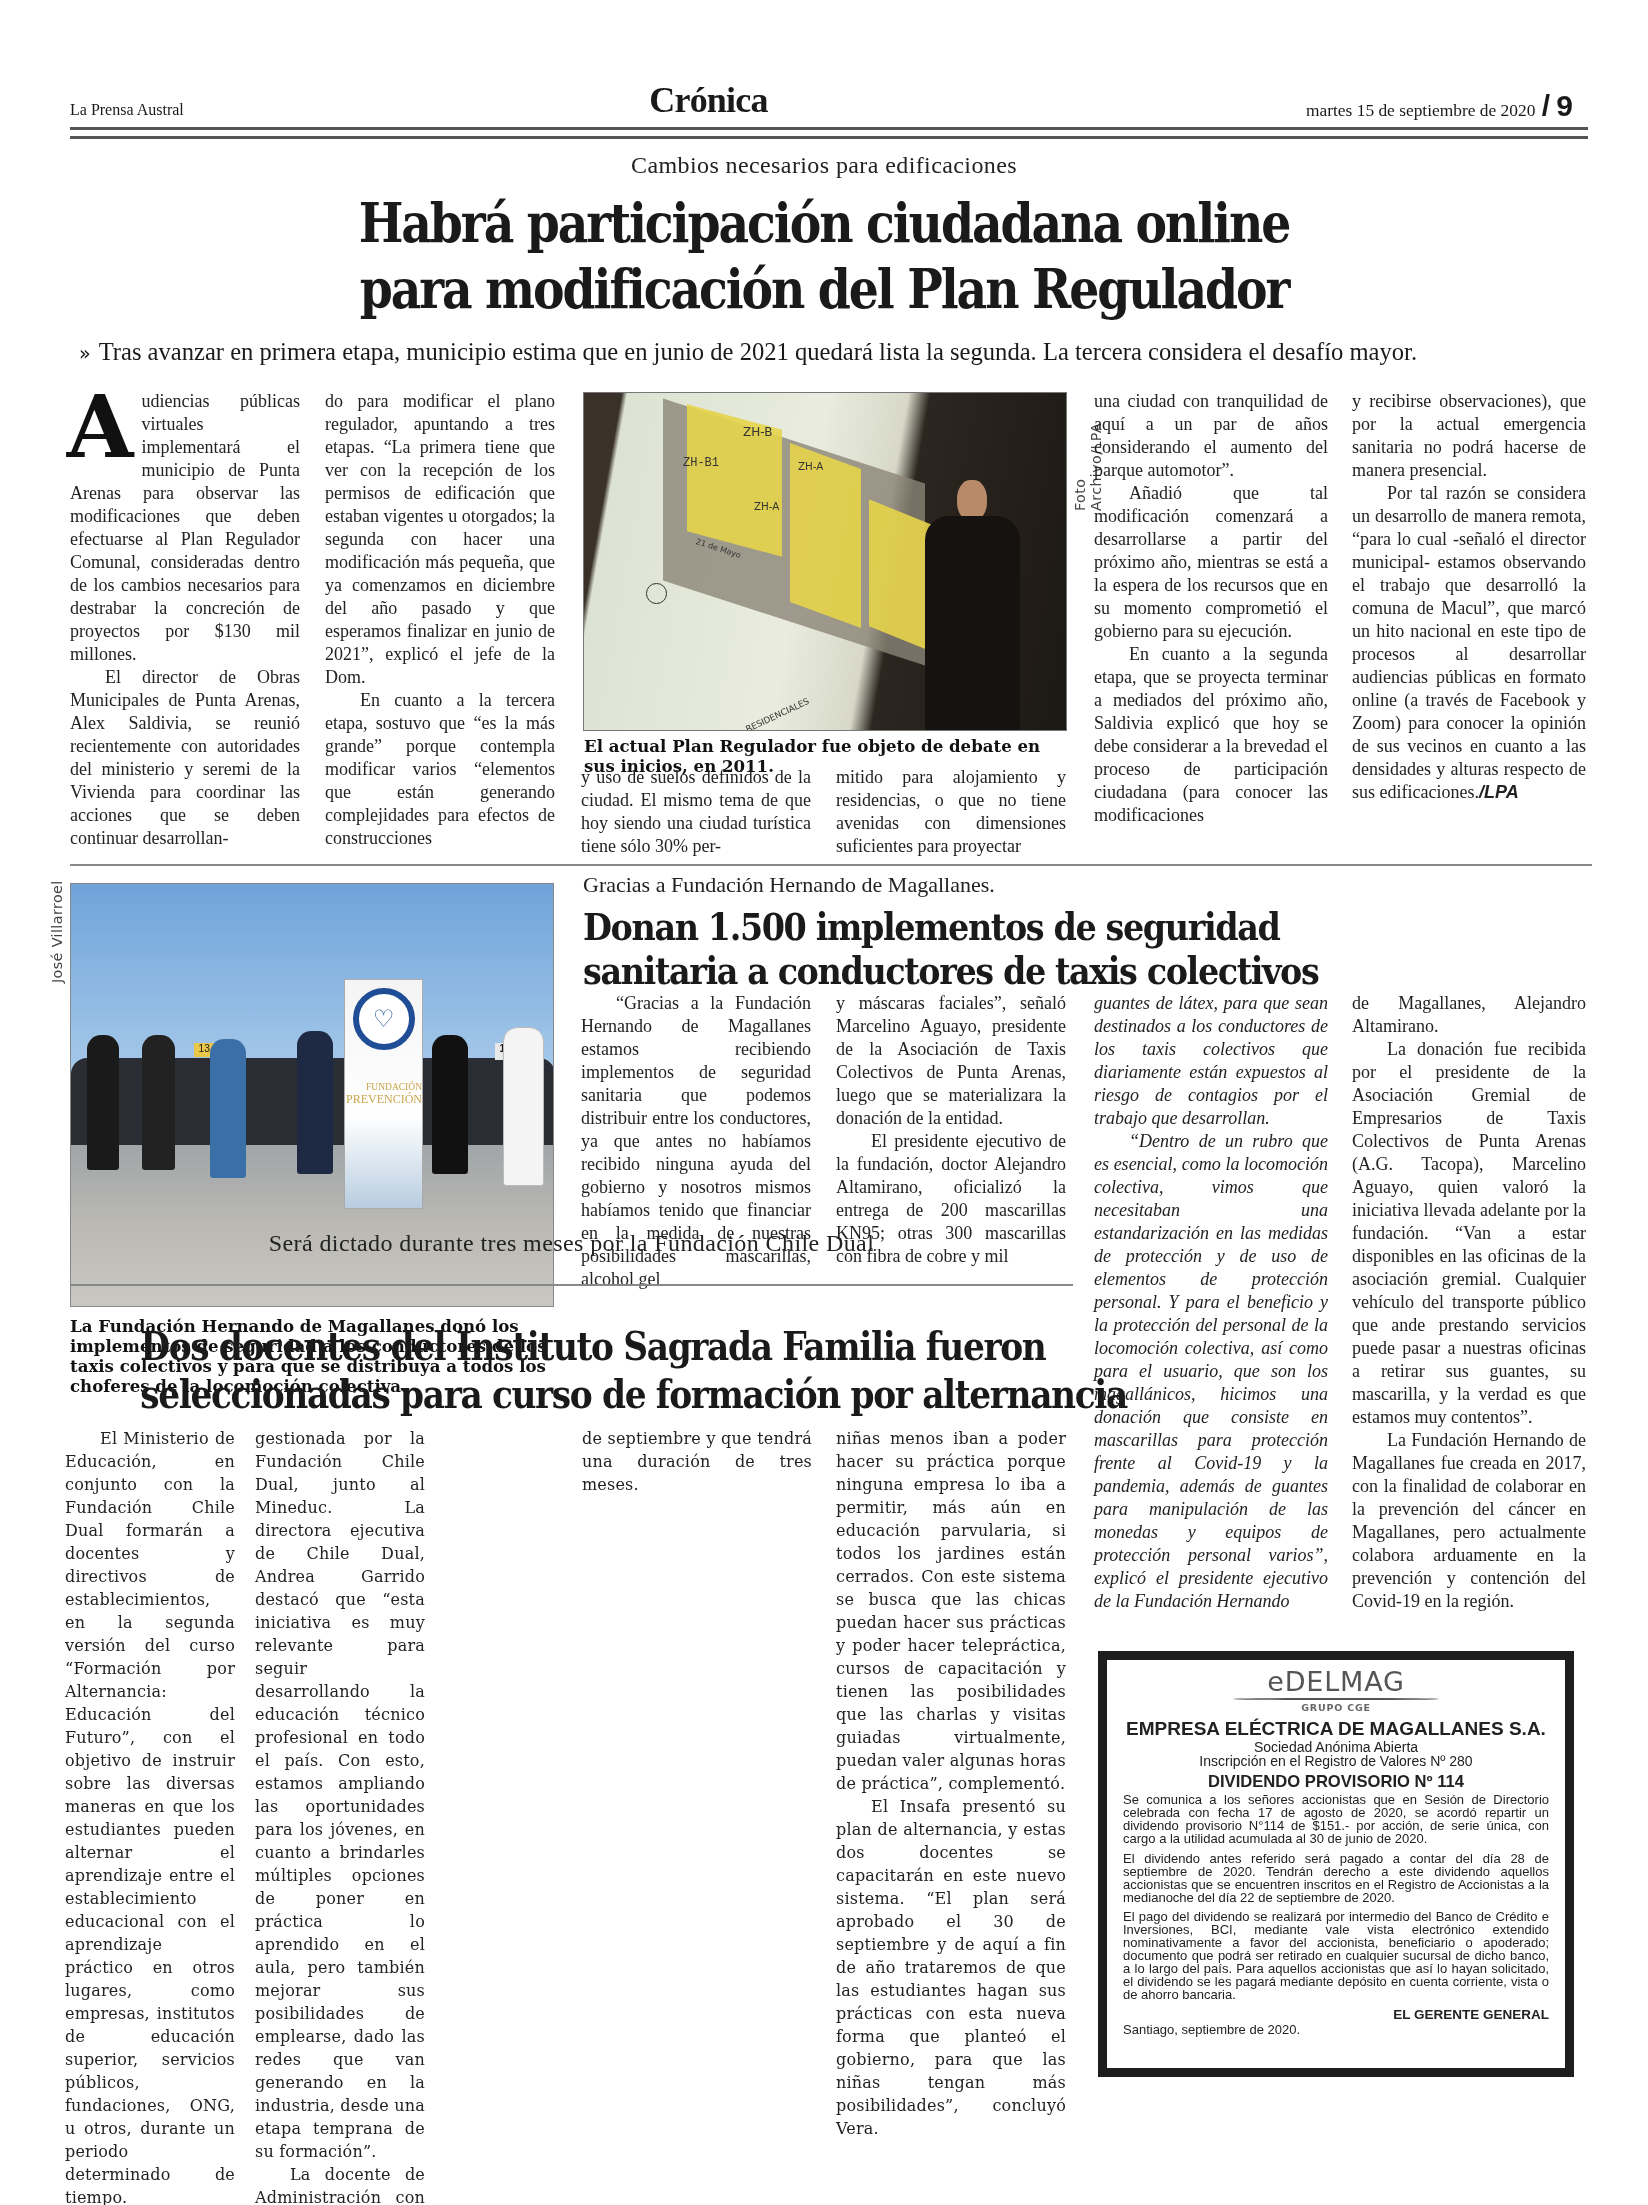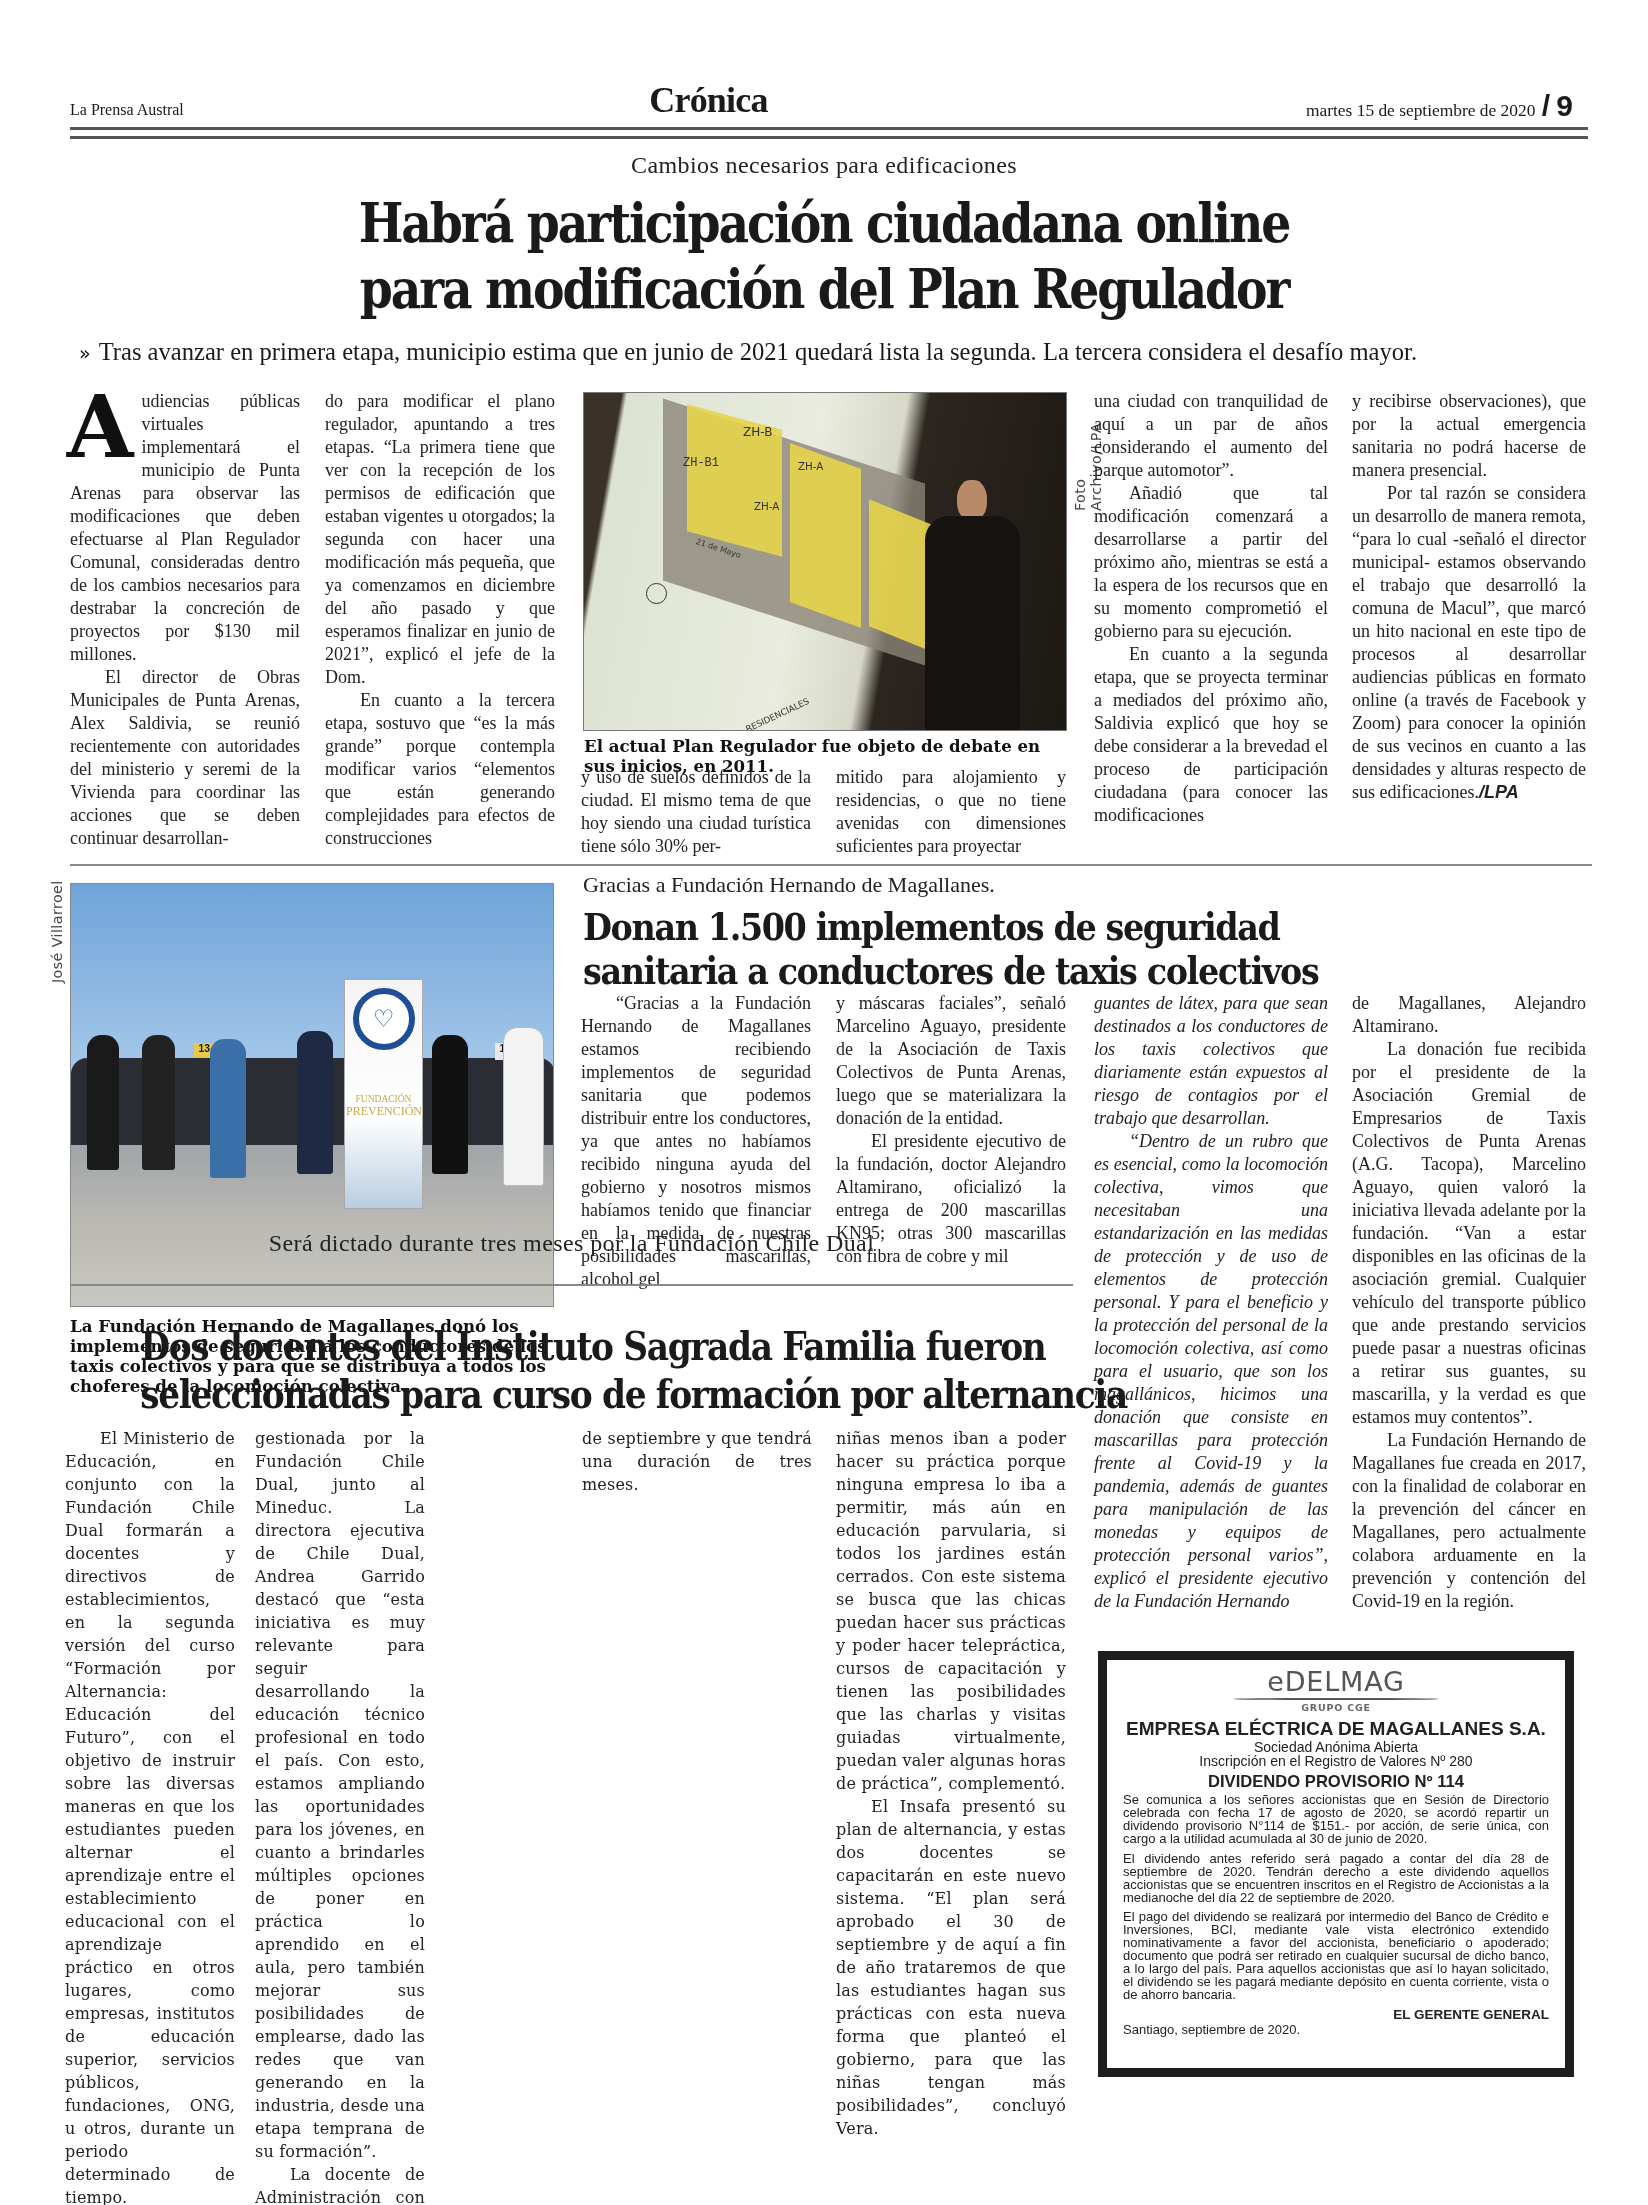--- a/index.html
+++ b/index.html
@@ -121,25 +121,25 @@
 <div class="col" style="left:1352px;top:390px;width:234px;">
   <p class="noind">y recibirse observaciones), que por la actual emergencia sanitaria no podrá hacerse de manera presencial.</p>
   <p><span>Por tal razón se considera un desarrollo de manera remota, “para lo cual -señaló el director municipal- estamos observando el trabajo que desarrolló la comuna de Macul”, que marcó un hito nacional en este tipo de procesos al desarrollar audiencias públicas en formato online (a través de Facebook y Zoom) para conocer la opinión de sus vecinos en cuanto a las densidades y alturas respecto de sus edificaciones.</span><span class="sig">/LPA</span></p>
 </div>
 
 <div class="hr" style="left:70px;top:864px;width:1522px;"></div>
 
 <div class="abs credit-v" style="left:49px;top:880px;height:103px;">José Villarroel</div>
 <div class="abs photo2">
   <div class="abs" style="left:0;top:174px;width:484px;height:87px;background:#2a2d33;border-radius:16px 16px 0 0;"></div>
-  <div class="abs" style="left:123px;top:159px;width:20.6px;height:14.3px;background:#e9c84a;font-family:'Liberation Sans',sans-serif;font-size:10.3px;font-weight:bold;text-align:center;">13</div>
+  <div class="abs" style="left:123px;top:159px;width:20.6px;height:14.3px;background:#e9c84a;font-family:'Liberation Sans',sans-serif;font-size:10.3px;font-weight:normal;text-align:center;">13</div>
   <div class="abs" style="left:424px;top:159px;width:20.6px;height:17.4px;background:#e8e8e8;font-family:'Liberation Sans',sans-serif;font-size:10.3px;font-weight:bold;text-align:center;">14</div>
   <div class="abs" style="left:273px;top:95px;width:79px;height:230px;background:linear-gradient(180deg,#f4f4f4 0%,#fff 60%,#b8cde0 100%);border:0.8px solid #aaa;">
     <div style="width:62px;height:62px;margin:8px auto 0;border:6.3px solid #1f4e96;border-radius:50%;background:#fff;display:flex;align-items:center;justify-content:center;color:#1f4e96;font-size:24px;">♡</div>
-    <div style="text-align:center;font-family:'Liberation Serif',serif;font-size:9.5px;color:#c9a64a;margin-top:44px;">FUNDACIÓN</div>
+    <div style="text-align:right;font-family:'Liberation Serif',serif;font-size:9.5px;color:#c9a64a;margin-top:32px;">FUNDACIÓN</div>
     <div style="text-align:right;font-family:'Liberation Serif',serif;font-size:12px;color:#c9a64a;">PREVENCIÓN</div>
   </div>
 
   <div class="abs" style="left:16px;top:151px;width:32px;height:135px;background:#1a1a1a;border-radius:14.3px 14.3px 3.2px 3.2px;"></div>
   <div class="abs" style="left:71px;top:151px;width:33px;height:135px;background:#222;border-radius:14.3px 14.3px 3.2px 3.2px;"></div>
   <div class="abs" style="left:139px;top:155px;width:36px;height:139px;background:#3a6fa8;border-radius:14.3px 14.3px 3.2px 3.2px;"></div>
   <div class="abs" style="left:226px;top:147px;width:36px;height:143px;background:#1e2a44;border-radius:14.3px 14.3px 3.2px 3.2px;"></div>
   <div class="abs" style="left:361px;top:151px;width:36px;height:139px;background:#111;border-radius:14.3px 14.3px 3.2px 3.2px;"></div>
   <div class="abs" style="left:432px;top:143px;width:41px;height:159px;background:#f4f4f4;border:0.8px solid #bbb;border-radius:14.3px 14.3px 3.2px 3.2px;"></div>
 </div>

